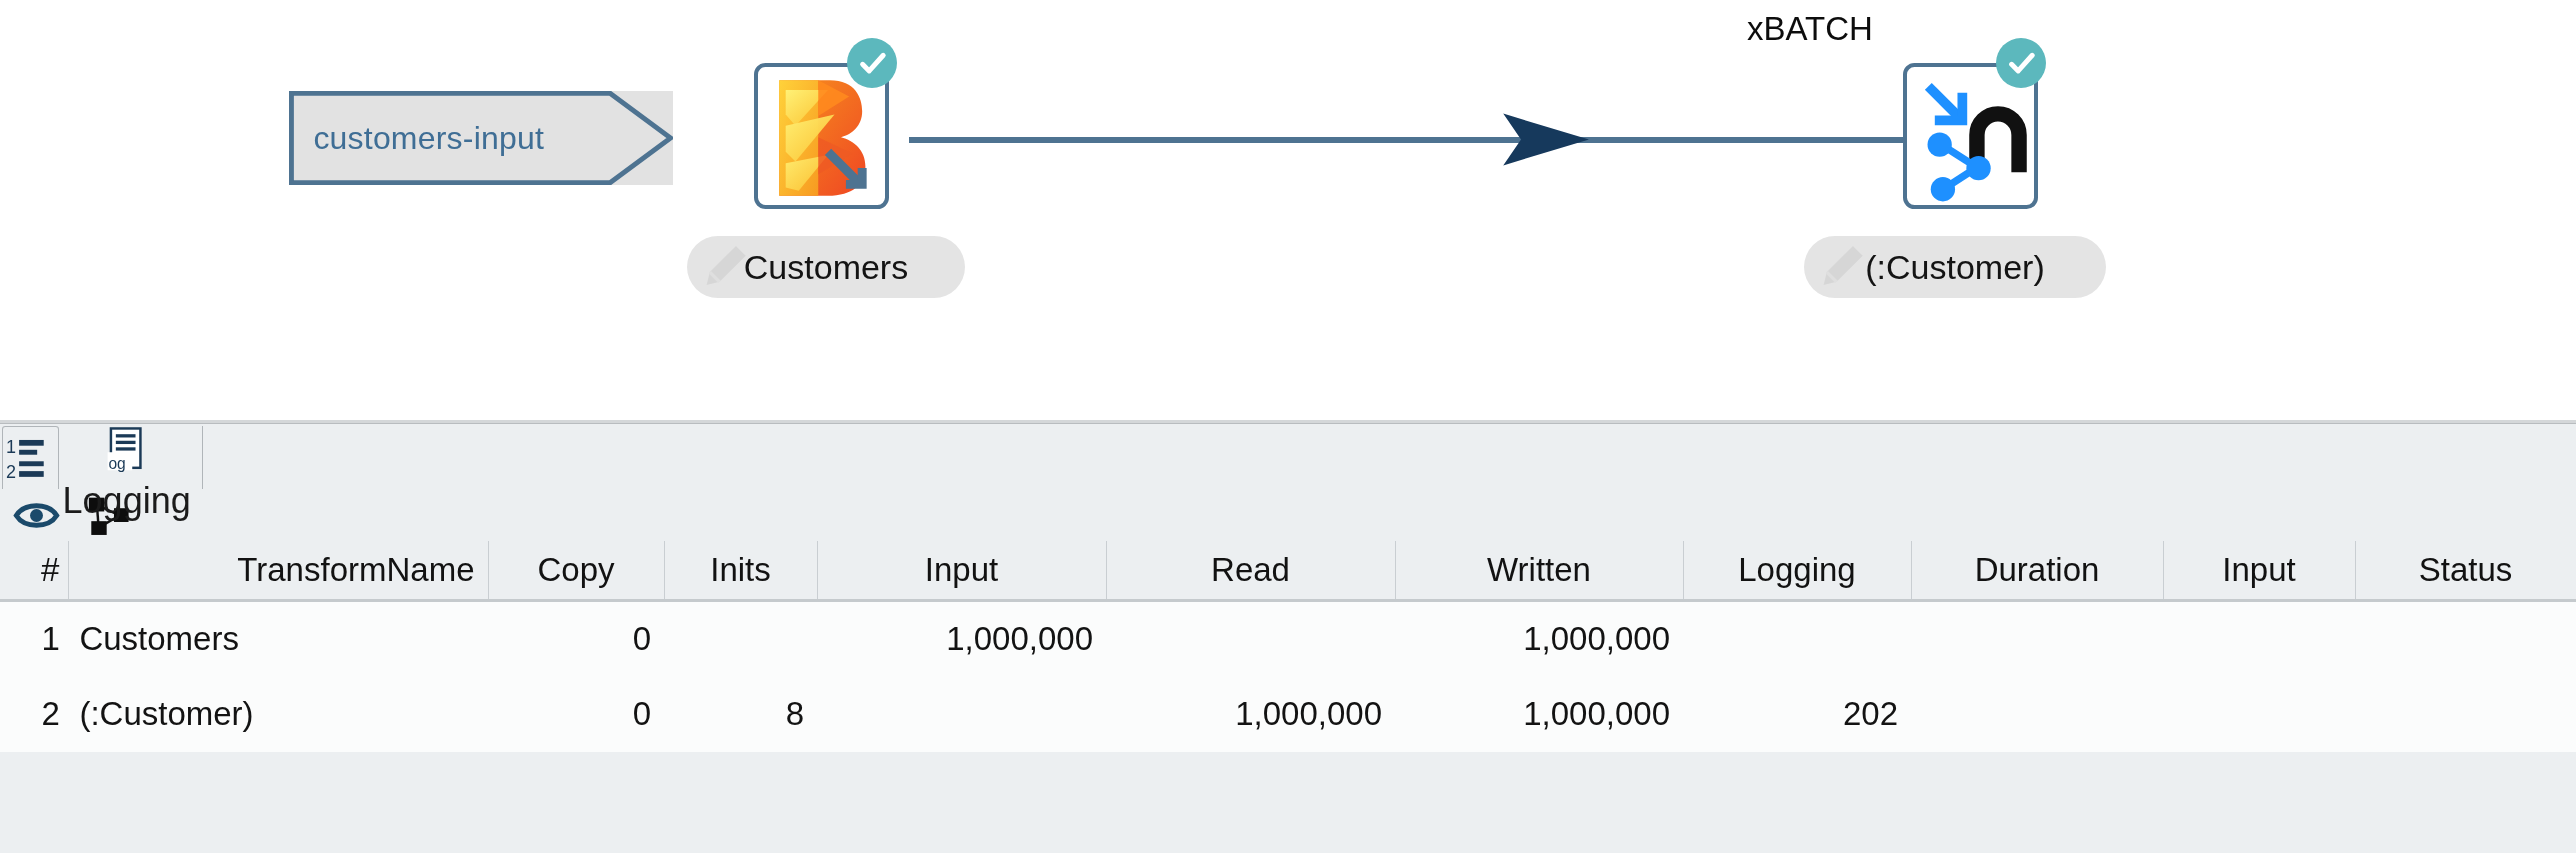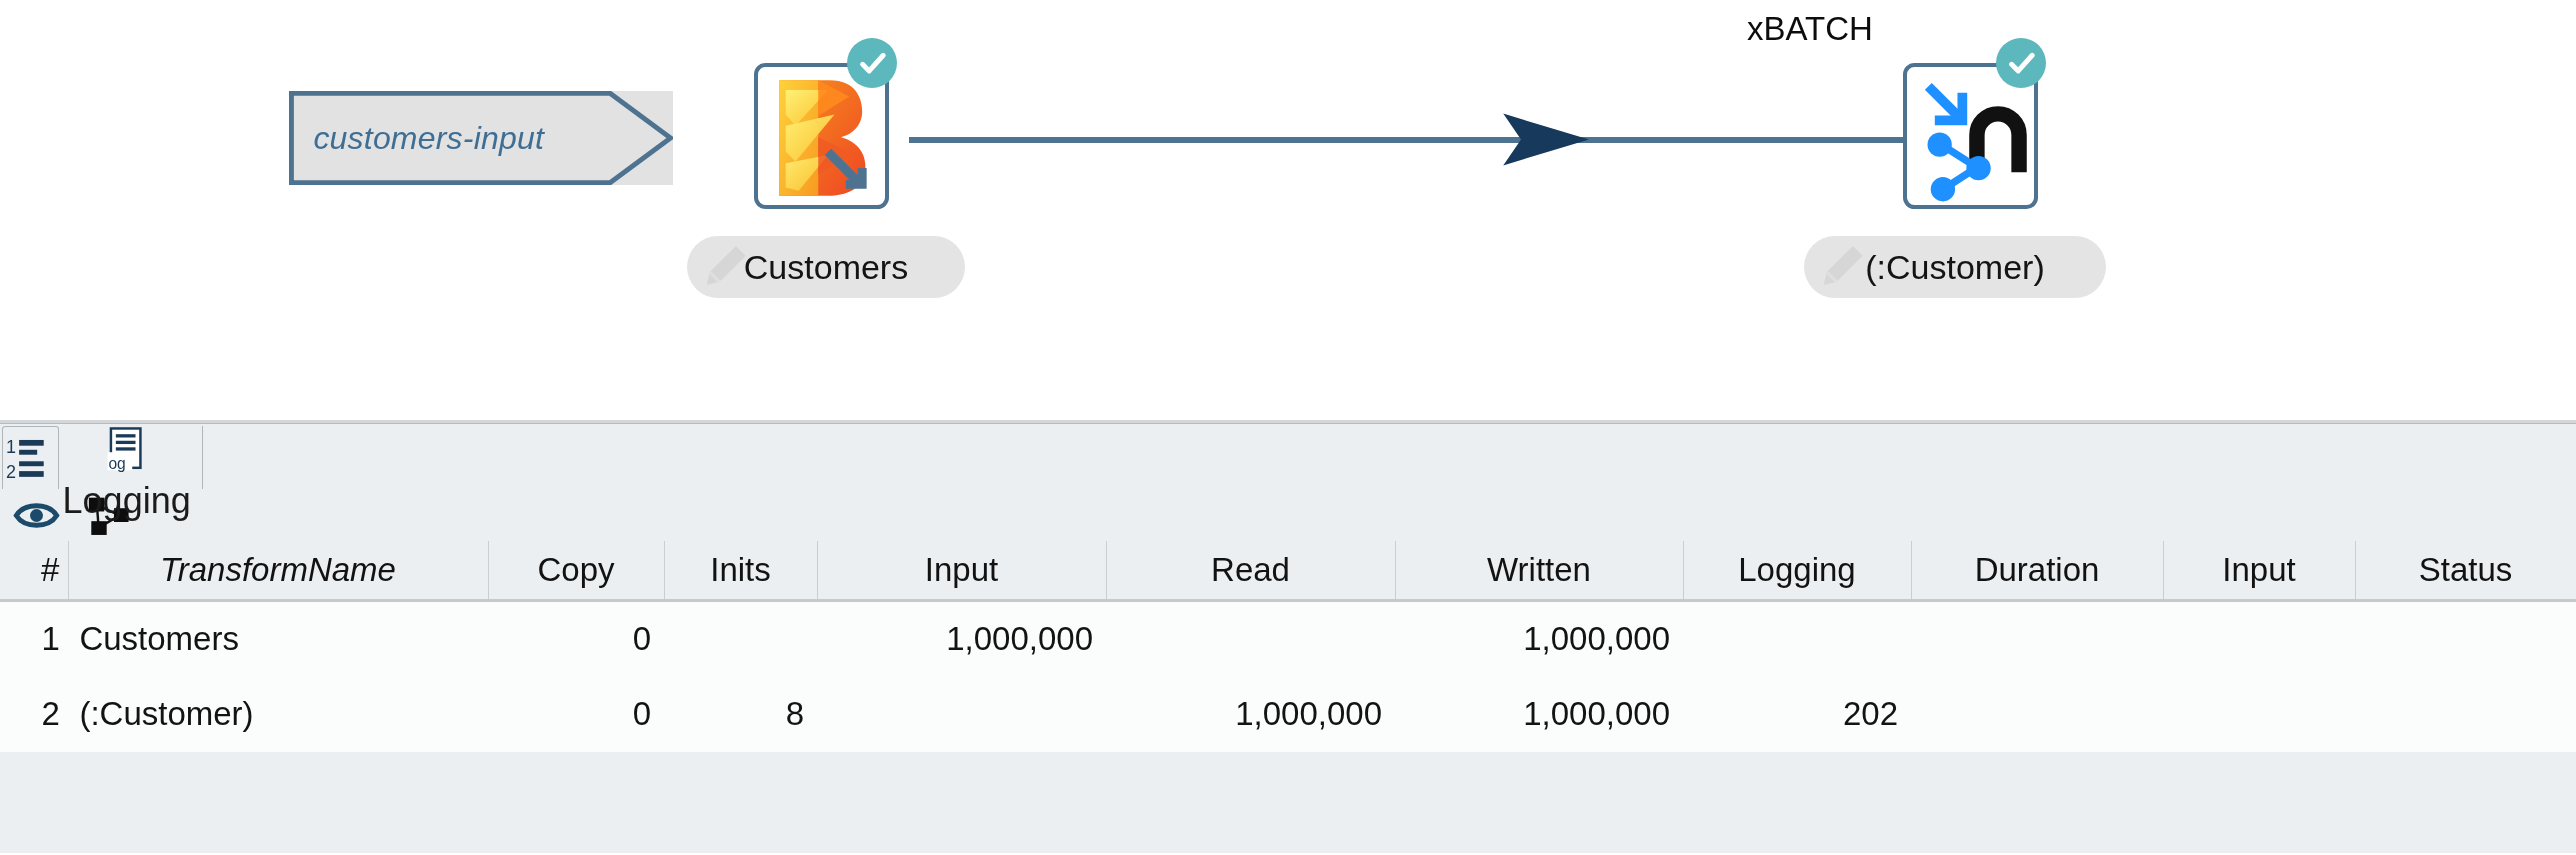--- a/index.html
+++ b/index.html
@@ -35,21 +35,21 @@
   .input-shape {
     position: absolute;
     display: flex; align-items: center;
     background: #e2e2e2;
     color: #3f6e95;
     font-size: 32px;
     letter-spacing: 0.2px;
     padding-left: 24.4px;
   }
   .input-shape svg { position: absolute; inset: 0; width: 100%; height: 100%; }
-  .input-shape .txt { position: relative; z-index: 2; font-style: italic; }
+  .input-shape .txt { position: relative; z-index: 2; }
 
   
   .node-box {
     position: absolute;
     background: #ffffff;
     border: 4.1px solid #4e7391;
     border-radius: 11.4px;
   }
   .node-badge {
     position: absolute;
@@ -158,21 +158,21 @@
     height: 59px;
     padding: 0 13px;
     border-right: 1.6px solid #c9ced2;
     border-bottom: 3.3px solid #c5cacd;
     text-align: center;
     vertical-align: middle;
     white-space: nowrap;
     overflow: hidden;
   }
   table.metrics thead th.c-num   { text-align: right; padding-right: 8.1px; }
-  table.metrics thead th.c-name  { text-align: center; font-style: italic; }
+  table.metrics thead th.c-name  { text-align: right; }
   table.metrics tbody td {
     background: #fbfcfc;
     color: #131313;
     height: 76px;
     padding: 0 13px;
     text-align: right;
     white-space: nowrap;
     overflow: hidden;
     border: none;
   }

